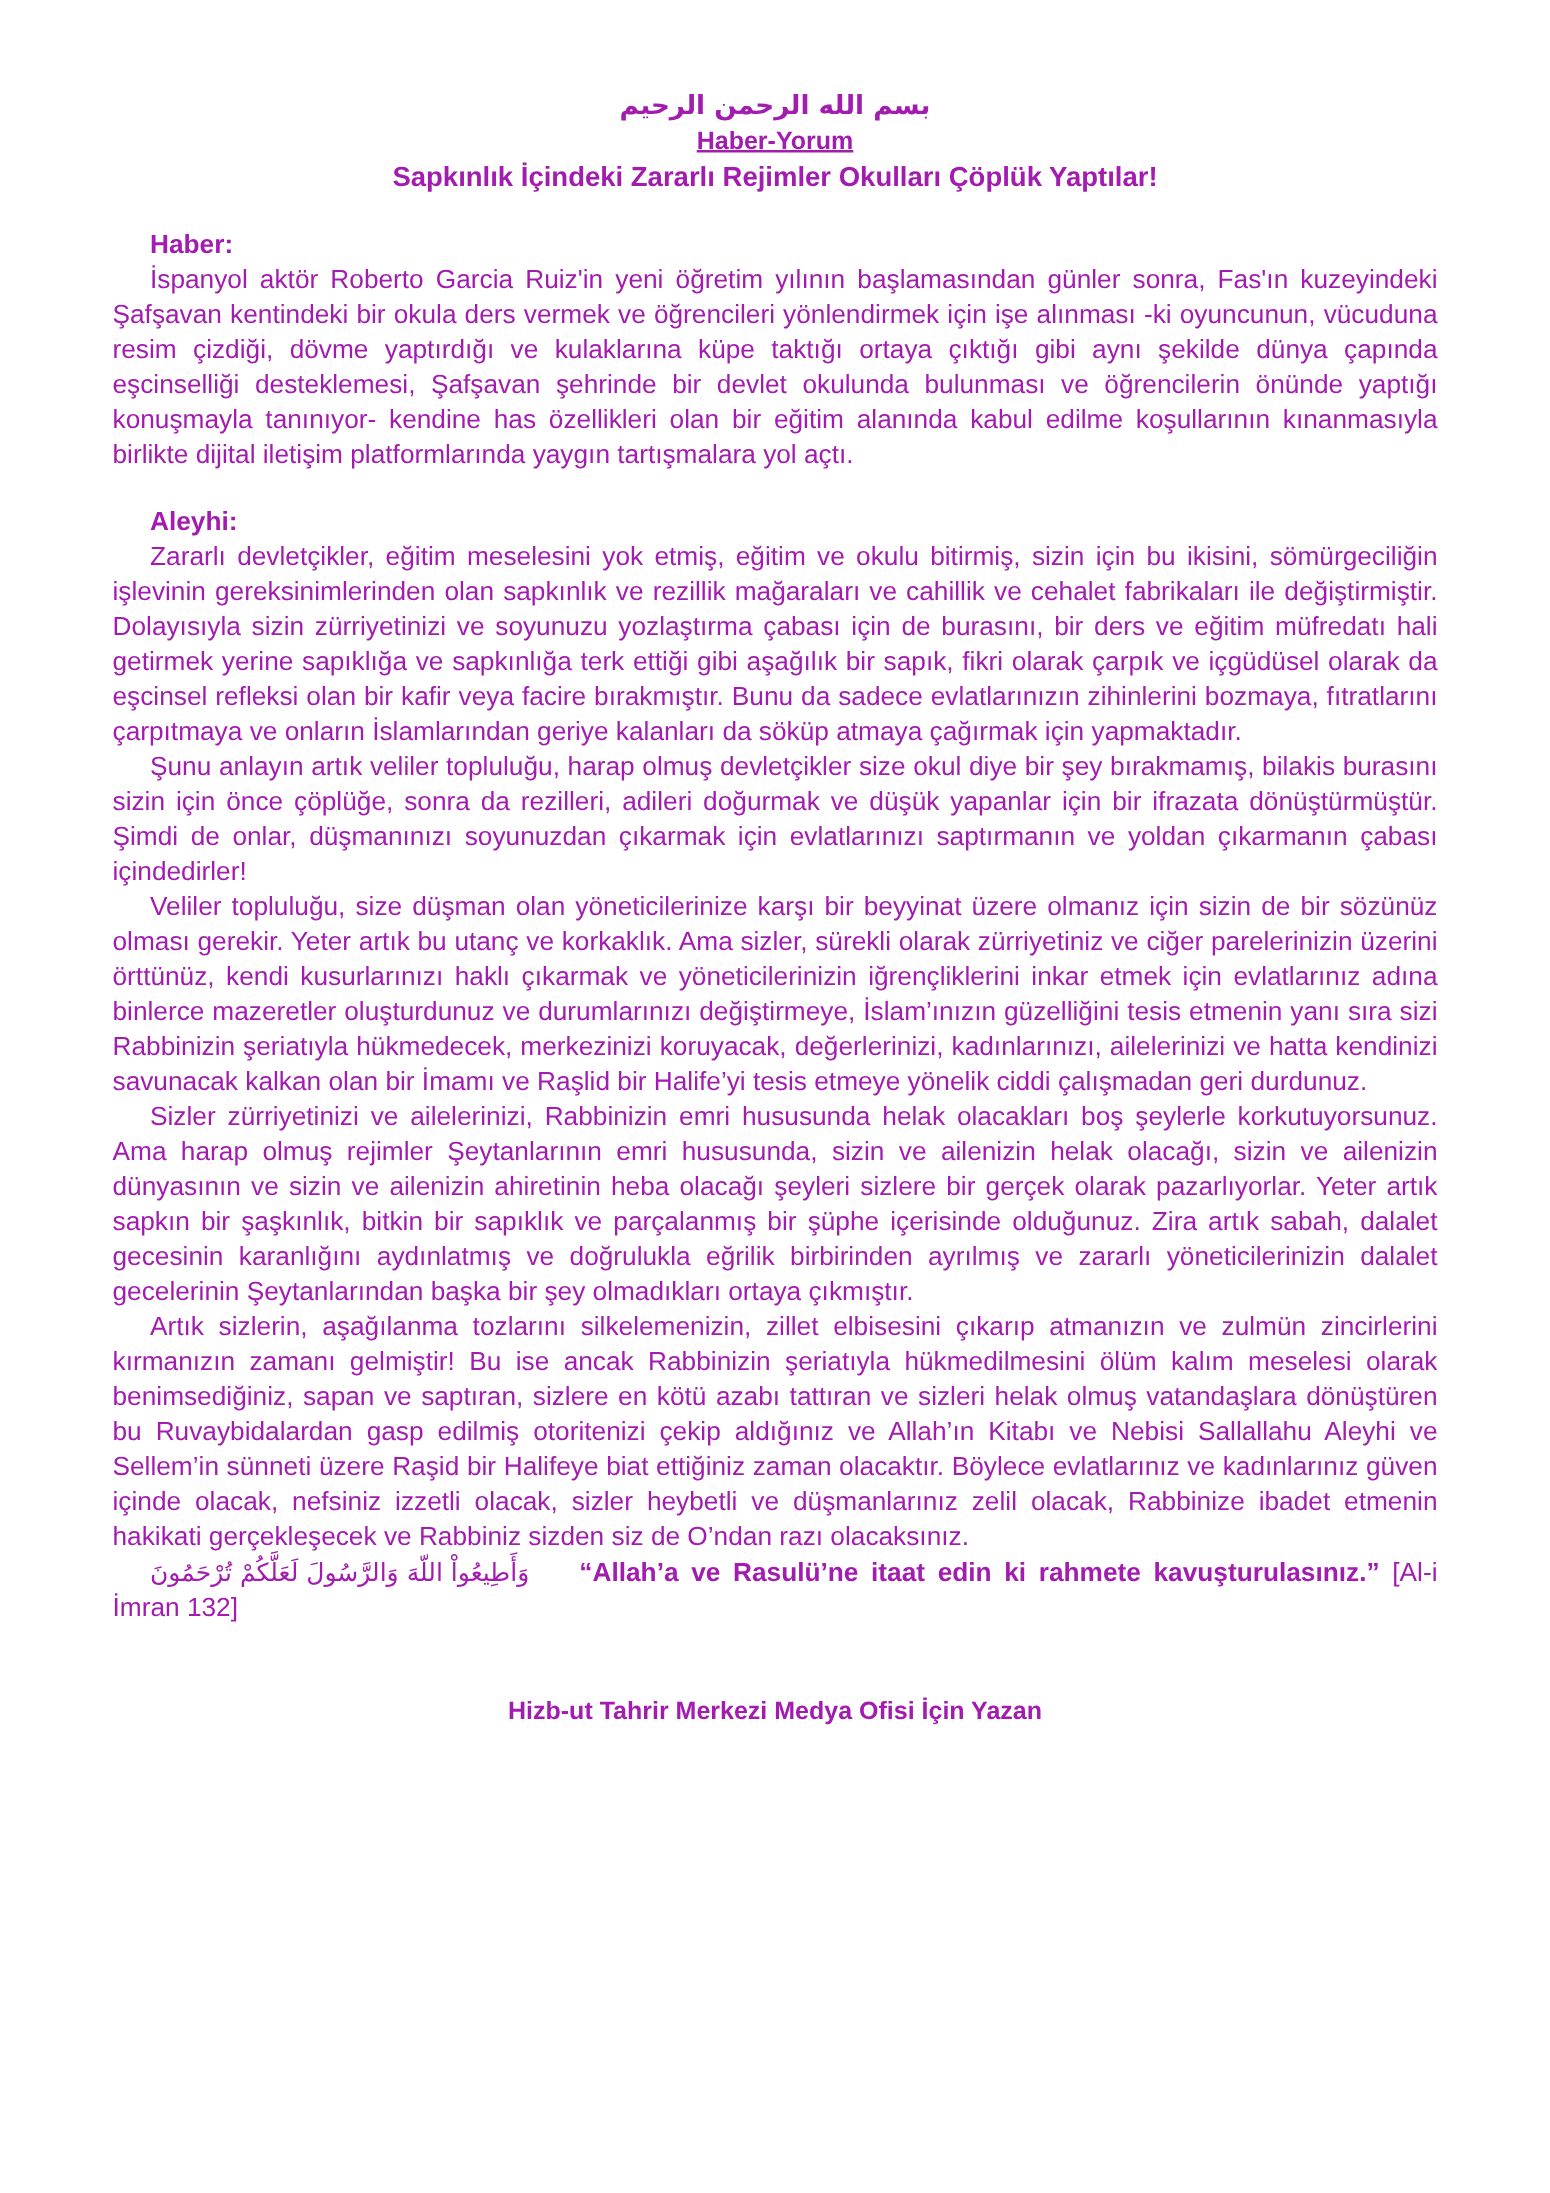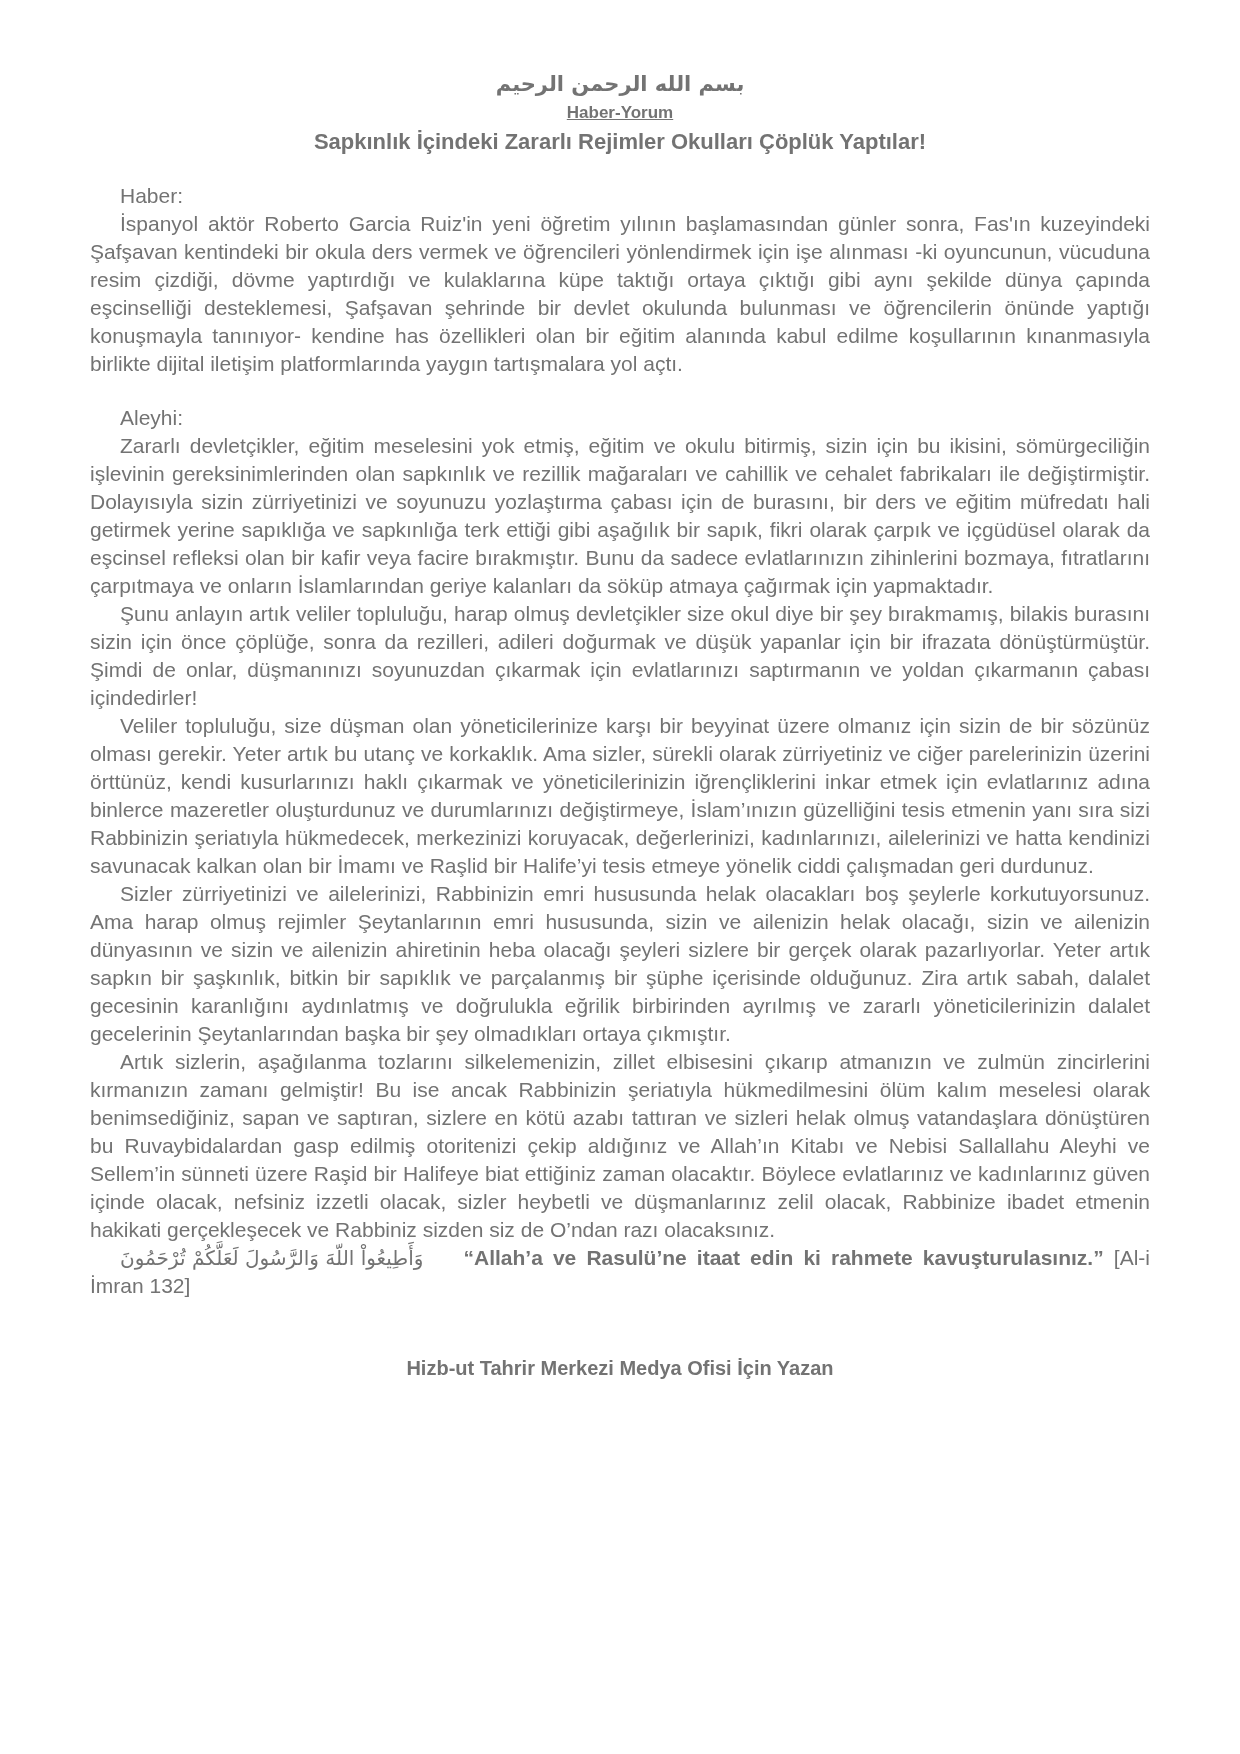--- a/index.html
+++ b/index.html
@@ -6,46 +6,46 @@
     margin: 0;
     padding: 0;
     background: #ffffff;
   }
   .page {
     width: 1240px;
     height: 1416px;
     box-sizing: border-box;
     padding: 70px 90px 24px 90px;
     background: #ffffff;
-    color: #737373;
+    color: #a21caf;
     font-family: "Liberation Sans", sans-serif;
     font-size: 21px;
     line-height: 28px;
     overflow: hidden;
   }
   .center { text-align: center; }
   .basmala {
     font-family: "DejaVu Sans", sans-serif;
     font-weight: bold;
     font-size: 21px;
     direction: rtl;
   }
   .doc-type {
     font-weight: bold;
-    font-size: 17px;
+    font-size: 20px;
     text-decoration: underline;
     margin-top: 1px;
   }
   .doc-title {
     font-weight: bold;
     font-size: 22px;
     margin-top: 1px;
   }
   .section-heading {
-    font-weight: normal;
+    font-weight: bold;
     text-indent: 30px;
     margin: 0;
     padding-top: 26px;
   }
   p.body-par {
     margin: 0;
     text-align: justify;
     text-indent: 30px;
   }
   .quote-par {

